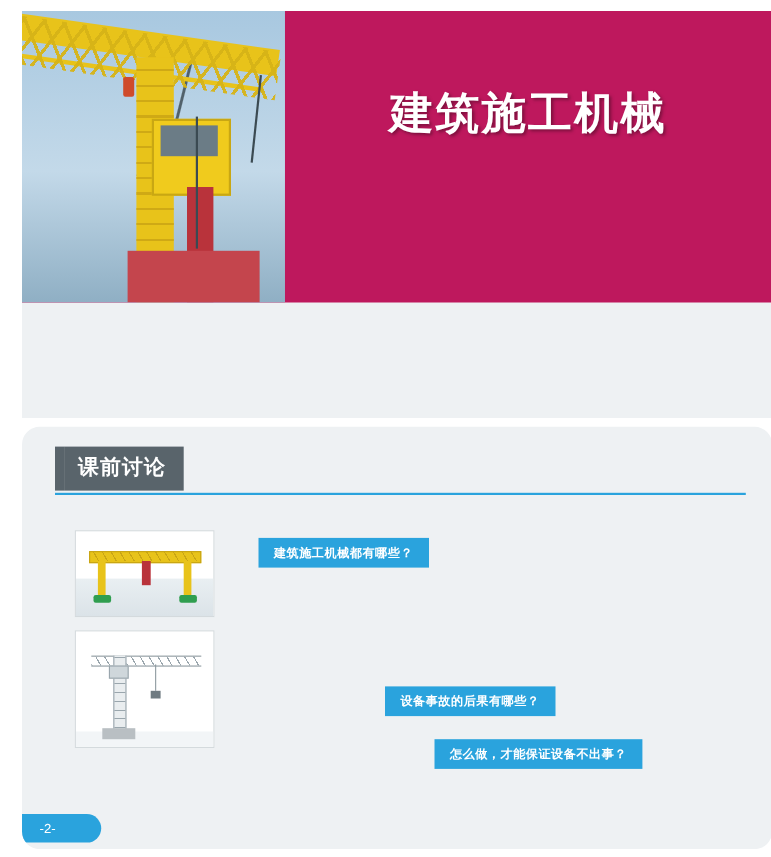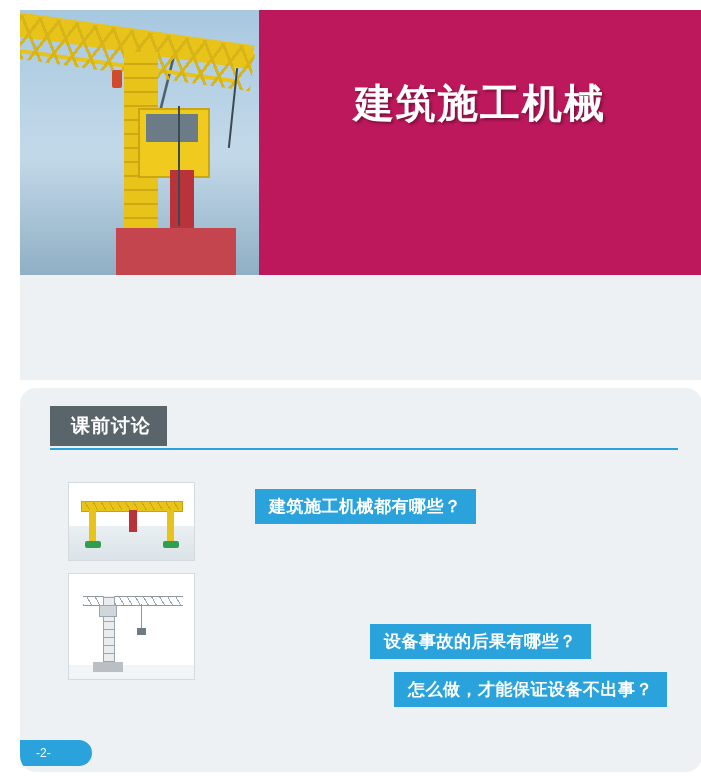--- a/index.html
+++ b/index.html
@@ -263,31 +263,30 @@
   }
   .tower .base2 {
     position: absolute; left: 24px; top: 88px; width: 30px; height: 10px; background: #b9bfc3;
   }
 
   
   .pill {
     position: absolute;
     background: #2aa3dd;
     color: #ffffff;
-    font-size: 17px;
+    font-size: 11px;
     font-weight: bold;
     padding: 6px 14px;
     white-space: nowrap;
     letter-spacing: .5px;
-    margin-left: 20px;
   }
   .pill.p1 { left: 215px; top: 101px; }
   .pill.p2 { left: 255px; top: 162px; }
   .pill.p3 { left: 330px; top: 236px; }
-  .pill.p4 { left: 354px; top: 284px; }
+  .pill.p4 { left: 375px; top: 284px; }
 
   
   .page-tab {
     position: absolute;
     left: 0;
     bottom: 6px;
     width: 72px;
     height: 26px;
     background: #2aa3dd;
     color: #ffffff;

